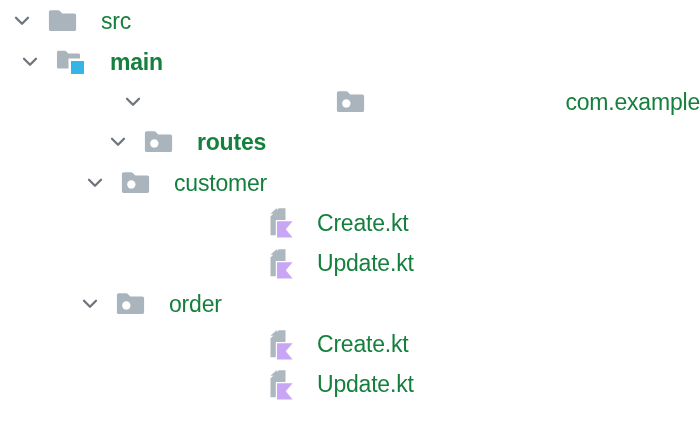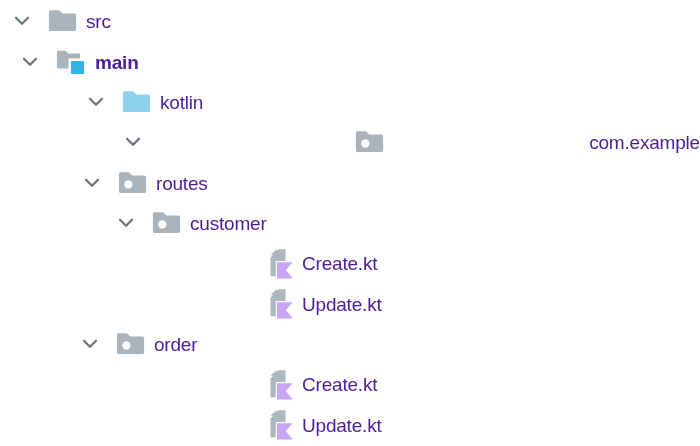--- a/index.html
+++ b/index.html
@@ -17,22 +17,23 @@
     display:flex;align-items:center;justify-content:center;
   }
   .icon{margin-right:9px;display:flex;align-items:center;flex:0 0 auto;}
   .stack{position:relative;width:30px;height:28px;}
   .stack svg{position:absolute;left:0;top:2px;}
   .badge{
     position:absolute;left:15px;top:13px;width:13px;height:13px;
     box-shadow:0 0 0 2.5px #FFFFFF;
   }
   .label{
-    font-size:19px;line-height:1;color:#4c1d95;letter-spacing:-0.2px;
+    font-size:23px;line-height:1;color:#15803d;letter-spacing:-0.2px;
     padding-top:1px;
+    margin-left:15px;
   }
   .label.bold{font-weight:700;}
 </style>
 </head>
 <body>
 
 <div class="tree">
     <div class="row" style="padding-left: 14px;">
       <span class="twisty">
         <svg width="16" height="10" viewBox="0 0 16 10">
@@ -53,62 +54,49 @@
         </svg>
       </span>
       <span class="icon stack">
         <svg width="25" height="20" viewBox="0 0 16 13">
           <path d="M1.5 .5h4.1c.3 0 .59.12.8.33L7.9 2.3h6.6c.55 0 1 .45 1 1V11c0 .55-.45 1-1 1h-13c-.55 0-1-.45-1-1V1.5c0-.55.45-1 1-1Z" fill="#AAB4BD"></path>
         </svg>
         <span class="badge" style="background:#35B5E5"></span>
       </span>
       <span class="label bold">main</span>
     </div>
-    <div class="row" style="padding-left: 88px;">
-      <span class="twisty">
-        <svg width="16" height="10" viewBox="0 0 16 10">
-          <path d="M2 1.8 8 7.8 14 1.8" fill="none" stroke="#6E757C" stroke-width="2.3" stroke-linecap="round" stroke-linejoin="round"></path>
-        </svg>
-      </span>
-      <span class="icon">
-        <svg width="29" height="24" viewBox="0 0 16 13">
-          <path d="M1.5 .5h4.1c.3 0 .59.12.8.33L7.9 2.3h6.6c.55 0 1 .45 1 1V11c0 .55-.45 1-1 1h-13c-.55 0-1-.45-1-1V1.5c0-.55.45-1 1-1Z" fill="#8FD2F0"></path>
-        </svg>
-      </span>
-      <span class="label">kotlin</span>
-    </div>
     <div class="row" style="padding-left: 125px; justify-content: space-between;">
       <span class="twisty">
         <svg width="16" height="10" viewBox="0 0 16 10">
           <path d="M2 1.8 8 7.8 14 1.8" fill="none" stroke="#6E757C" stroke-width="2.3" stroke-linecap="round" stroke-linejoin="round"></path>
         </svg>
       </span>
       <span class="icon">
         <svg width="29" height="24" viewBox="0 0 16 13">
           <path d="M1.5 .5h4.1c.3 0 .59.12.8.33L7.9 2.3h6.6c.55 0 1 .45 1 1V11c0 .55-.45 1-1 1h-13c-.55 0-1-.45-1-1V1.5c0-.55.45-1 1-1Z" fill="#AAB4BD"></path>
           <circle cx="5.7" cy="7.3" r="2.3" fill="#FFFFFF"></circle>
         </svg>
       </span>
       <span class="label">com.example</span>
     </div>
-    <div class="row" style="padding-left: 84px;">
+    <div class="row" style="padding-left: 110px; font-weight: bold;">
       <span class="twisty">
         <svg width="16" height="10" viewBox="0 0 16 10">
           <path d="M2 1.8 8 7.8 14 1.8" fill="none" stroke="#6E757C" stroke-width="2.3" stroke-linecap="round" stroke-linejoin="round"></path>
         </svg>
       </span>
       <span class="icon">
         <svg width="29" height="24" viewBox="0 0 16 13">
           <path d="M1.5 .5h4.1c.3 0 .59.12.8.33L7.9 2.3h6.6c.55 0 1 .45 1 1V11c0 .55-.45 1-1 1h-13c-.55 0-1-.45-1-1V1.5c0-.55.45-1 1-1Z" fill="#AAB4BD"></path>
           <circle cx="5.7" cy="7.3" r="2.3" fill="#FFFFFF"></circle>
         </svg>
       </span>
       <span class="label">routes</span>
     </div>
-    <div class="row" style="padding-left: 118px;">
+    <div class="row" style="padding-left: 87px;">
       <span class="twisty">
         <svg width="16" height="10" viewBox="0 0 16 10">
           <path d="M2 1.8 8 7.8 14 1.8" fill="none" stroke="#6E757C" stroke-width="2.3" stroke-linecap="round" stroke-linejoin="round"></path>
         </svg>
       </span>
       <span class="icon">
         <svg width="29" height="24" viewBox="0 0 16 13">
           <path d="M1.5 .5h4.1c.3 0 .59.12.8.33L7.9 2.3h6.6c.55 0 1 .45 1 1V11c0 .55-.45 1-1 1h-13c-.55 0-1-.45-1-1V1.5c0-.55.45-1 1-1Z" fill="#AAB4BD"></path>
           <circle cx="5.7" cy="7.3" r="2.3" fill="#FFFFFF"></circle>
         </svg>

